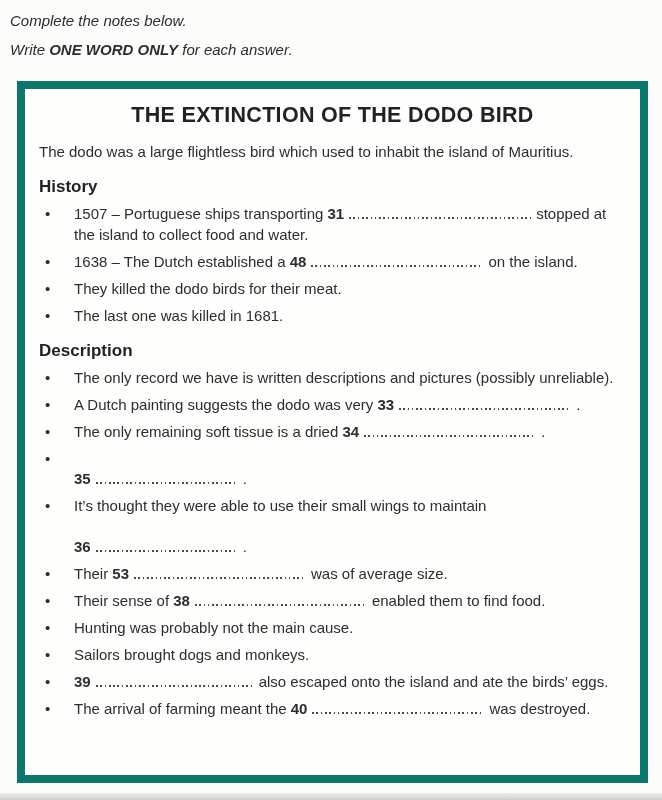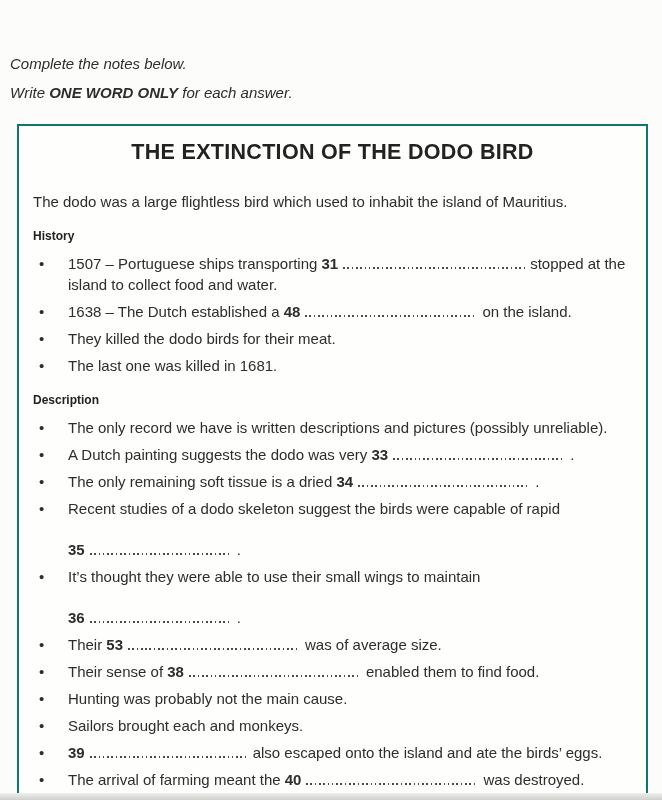--- a/index.html
+++ b/index.html
@@ -2,38 +2,38 @@
 <html><head>
 <meta charset="utf-8">
 <style>
   html,body{margin:0;padding:0;}
   body{
     width:662px;height:800px;overflow:hidden;position:relative;
     background:#fcfcfb;color:#2d2d2d;
     font-family:"Liberation Sans",sans-serif;
     font-size:15px;line-height:21px;
   }
-  .inst{font-style:italic;margin-left:10px;margin-top:43px;}
+  .inst{font-style:italic;margin-left:10px;}
   .inst1{padding-top:10px;}
   .inst2{margin-top:8px;}
   .inst b{font-weight:bold;}
   .notes-box{
     box-sizing:border-box;
     margin:21px 0 0 17px;
     width:631px;height:702px;
-    border:2px solid #0f766e;
+    border:8px solid #0f766e;
     background:#fefefd;
     padding:10px 14px 14px 14px;
   }
   .title{
     text-align:center;font-weight:bold;font-size:21.5px;line-height:25px;
     margin-top:4px;letter-spacing:.3px;color:#222;
   }
-  .intro{margin-top:26px;white-space:nowrap;}
-  .heading{margin-top:14px;font-weight:bold;font-size:12px;color:#222;}
+  .intro{margin-top:13px;white-space:nowrap;}
+  .heading{margin-top:14px;font-weight:bold;font-size:17px;color:#222;}
   .bullet{display:flex;margin-top:6px;}
   .marker{flex:0 0 35px;width:35px;box-sizing:border-box;padding-left:6px;font-size:15px;}
   .btext{flex:1;padding-right:2px;}
   .cont{margin-top:20px;}
   b.qnum{font-weight:bold;}
   .dots{
     display:inline-block;height:2.5px;width:172px;margin:0 5px;
     background-image:repeating-linear-gradient(to right,#4a4a4a 0,#4a4a4a 1.6px,transparent 1.6px,transparent 4.3px);
     vertical-align:baseline;
   }
@@ -84,21 +84,20 @@
         <span class="marker">•</span>
         <div class="btext">A Dutch painting suggests the dodo was very <b class="qnum">33</b><span class="dots "></span>.</div>
       </div>
       <div class="bullet">
         <span class="marker">•</span>
         <div class="btext">The only remaining soft tissue is a dried <b class="qnum">34</b><span class="dots "></span>.</div>
       </div>
       <div class="bullet">
         <span class="marker">•</span>
         <div class="btext">
-          <div>Recent studies of a dodo skeleton suggest the birds were capable of rapid</div>
           <div class="cont"><b class="qnum">35</b><span class="dots w142"></span>.</div>
         </div>
       </div>
       <div class="bullet">
         <span class="marker">•</span>
         <div class="btext">
           <div>It’s thought they were able to use their small wings to maintain</div>
           <div class="cont"><b class="qnum">36</b><span class="dots w142"></span>.</div>
         </div>
       </div>
@@ -109,21 +108,21 @@
       <div class="bullet">
         <span class="marker">•</span>
         <div class="btext">Their sense of <b class="qnum">38</b><span class="dots "></span>enabled them to find food.</div>
       </div>
       <div class="bullet">
         <span class="marker">•</span>
         <div class="btext">Hunting was probably not the main cause.</div>
       </div>
       <div class="bullet">
         <span class="marker">•</span>
-        <div class="btext">Sailors brought each and monkeys.</div>
+        <div class="btext">Sailors brought dogs and monkeys.</div>
       </div>
       <div class="bullet">
         <span class="marker">•</span>
         <div class="btext"><b class="qnum">39</b><span class="dots w158"></span>also escaped onto the island and ate the birds’ eggs.</div>
       </div>
       <div class="bullet">
         <span class="marker">•</span>
         <div class="btext">The arrival of farming meant the <b class="qnum">40</b><span class="dots "></span>was destroyed.</div>
       </div>
     </div>

